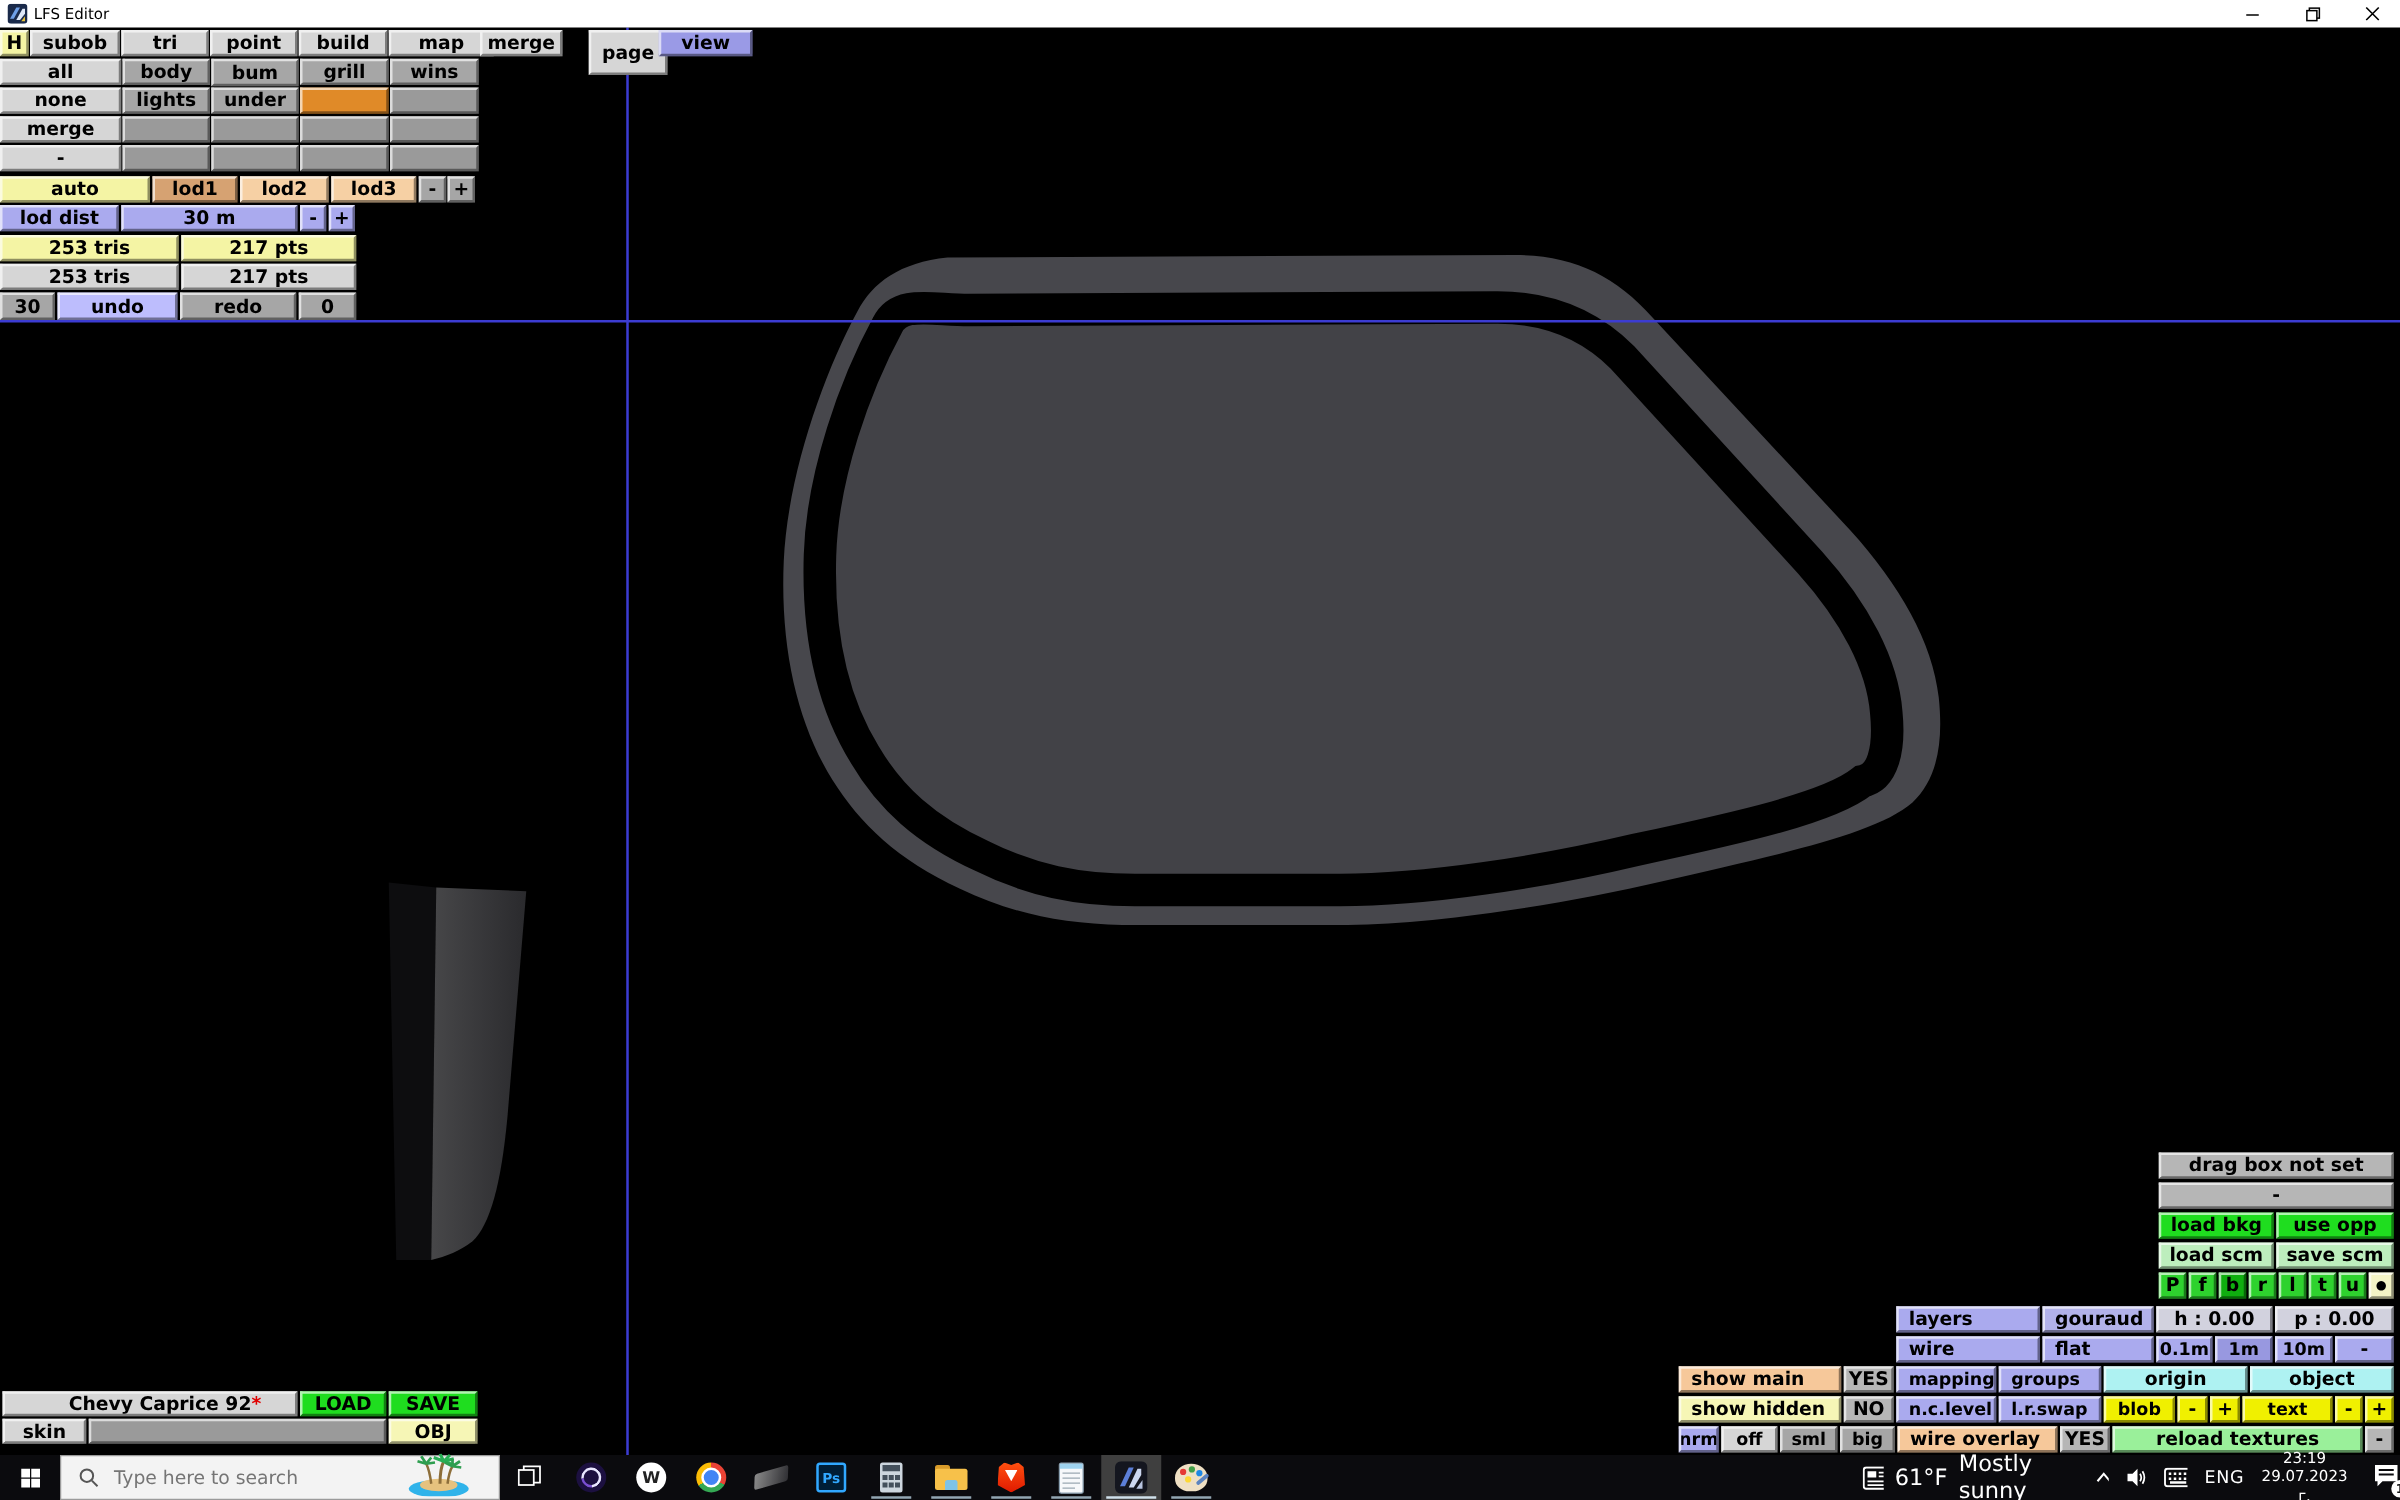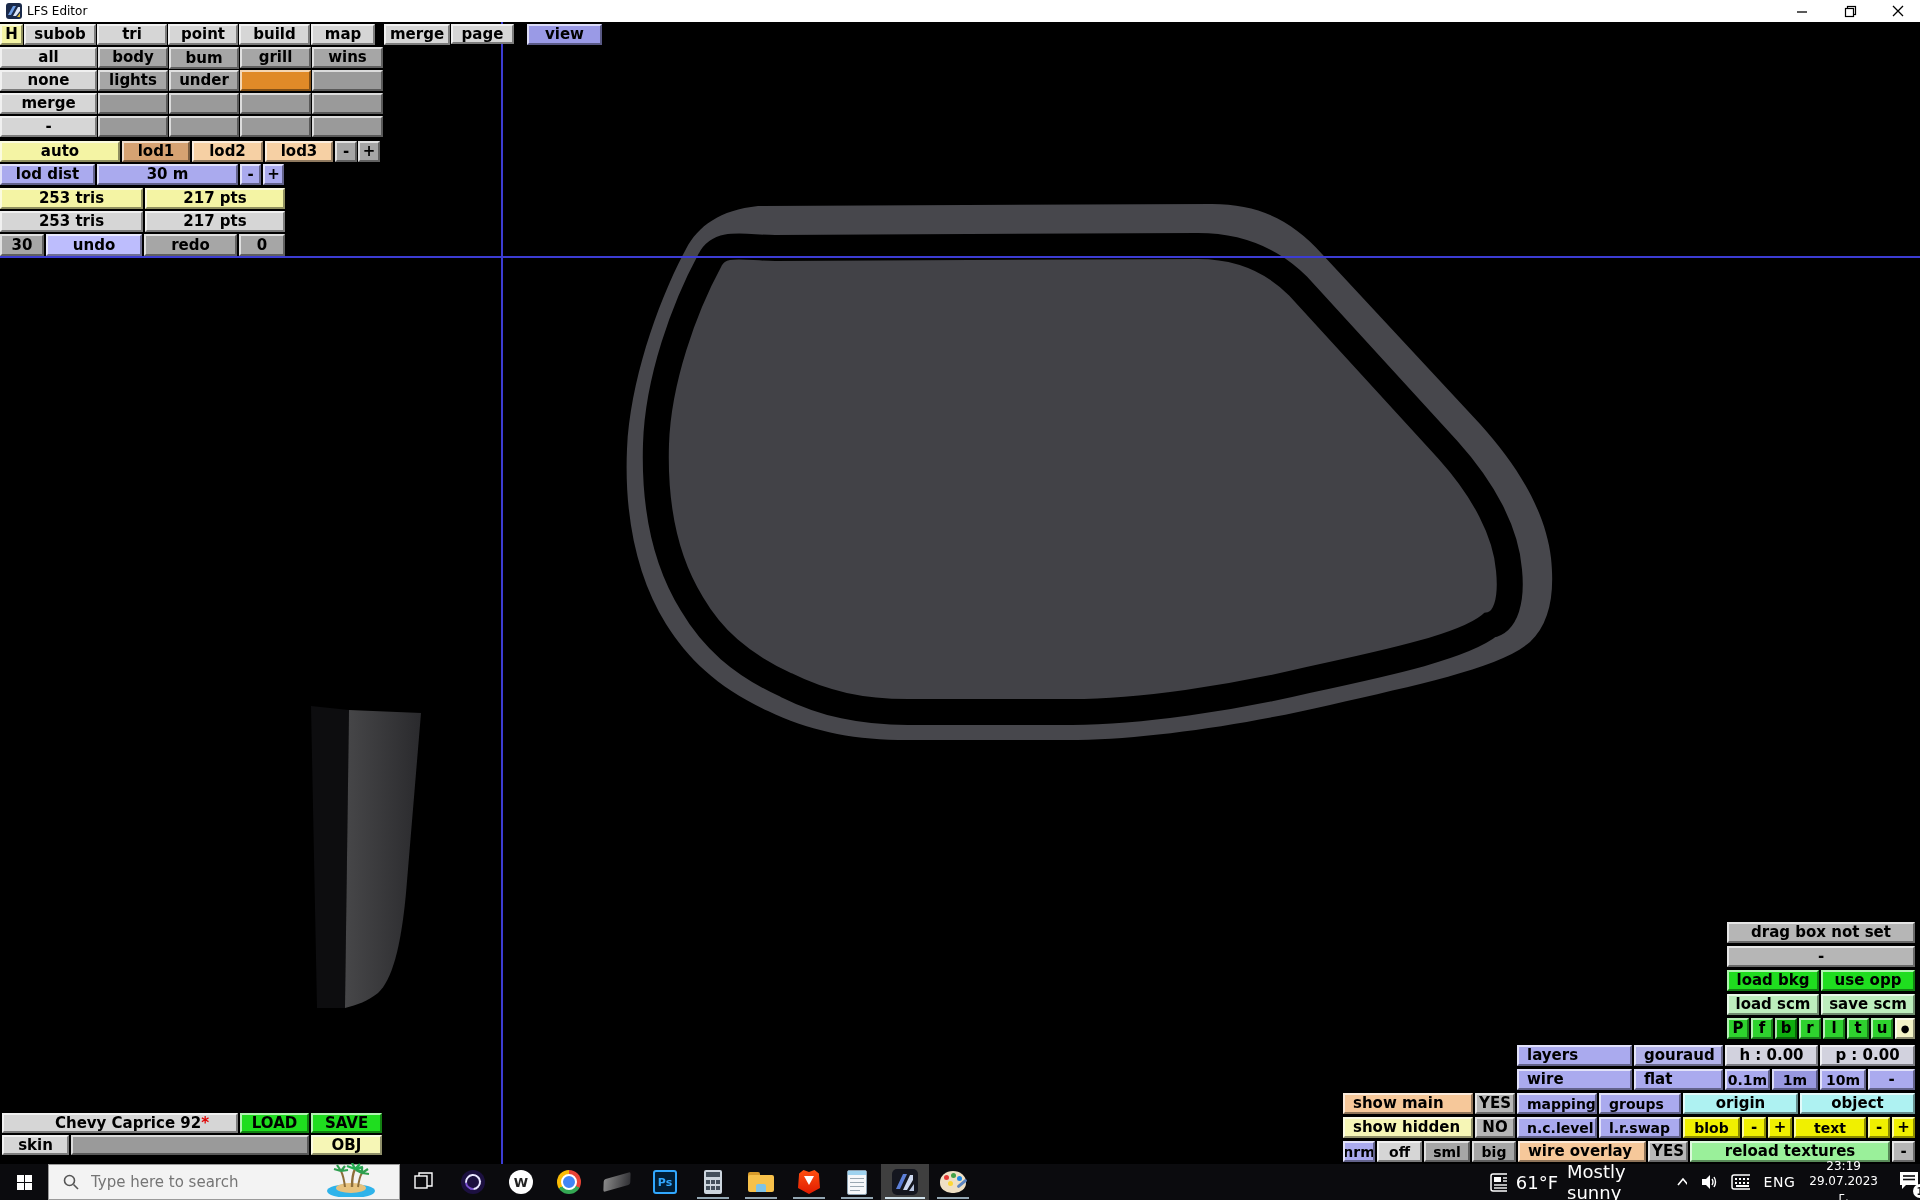--- a/index.html
+++ b/index.html
@@ -105,23 +105,23 @@
   </div>
 </div>
 
 <div class="panel-layer">
 
   <div class="btn yl" style="left:0;top:24px;width:23px;height:21px;">H</div>
   <div class="btn lt" style="left:24px;top:24px;width:72px;height:21px;">subob</div>
   <div class="btn lt" style="left:97px;top:24px;width:70px;height:21px;">tri</div>
   <div class="btn lt" style="left:168px;top:24px;width:70px;height:21px;">point</div>
   <div class="btn lt" style="left:239px;top:24px;width:71px;height:21px;">build</div>
-  <div class="btn lt" style="left:311px;top:24px;width:64px;height:21px;">map</div>
+  <div class="btn lt" style="left:311px;top:24px;width:84px;height:21px;">map</div>
   <div class="btn lt" style="left:384px;top:24px;width:66px;height:21px;">merge</div>
-  <div class="btn lt" style="left:451px;top:24px;width:63px;height:20px;">page</div>
+  <div class="btn lt" style="left:471px;top:24px;width:63px;height:36px;">page</div>
   <div class="btn vt" style="left:527px;top:24px;width:75px;height:21px;">view</div>
 
   <div class="btn lt" style="left:0;top:47px;width:97px;height:21px;">all</div>
   <div class="btn g" style="left:98px;top:47px;width:70px;height:21px;">body</div>
   <div class="btn g" style="left:169px;top:47px;width:70px;height:22px;">bum</div>
   <div class="btn g" style="left:240px;top:47px;width:71px;height:21px;">grill</div>
   <div class="btn g" style="left:312px;top:47px;width:71px;height:21px;">wins</div>
 
   <div class="btn lt" style="left:0;top:70px;width:97px;height:21px;">none</div>
   <div class="btn g" style="left:98px;top:70px;width:70px;height:21px;">lights</div>

